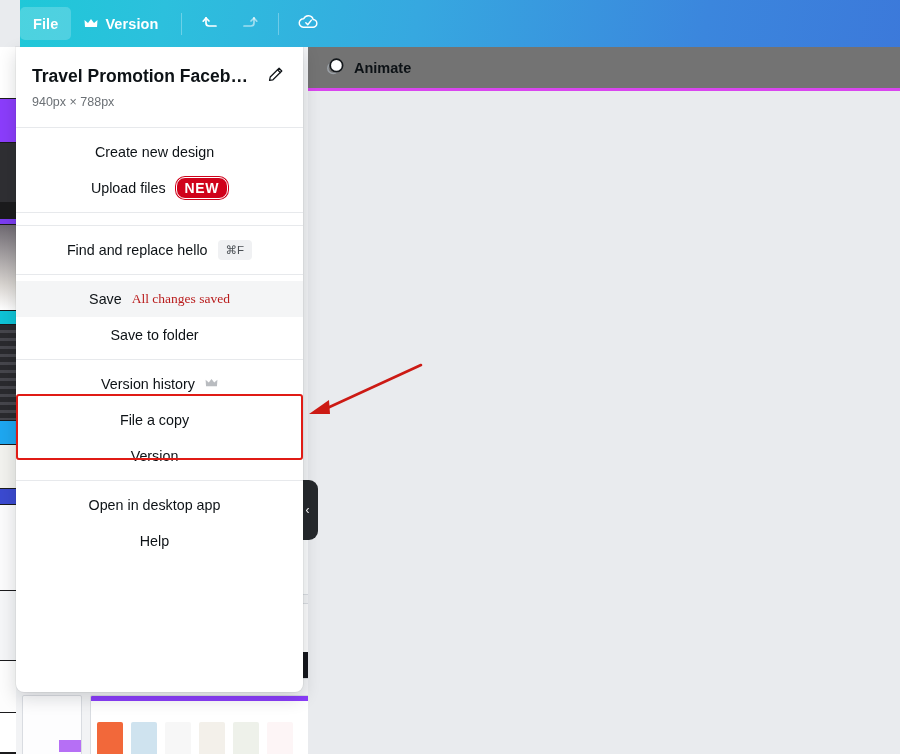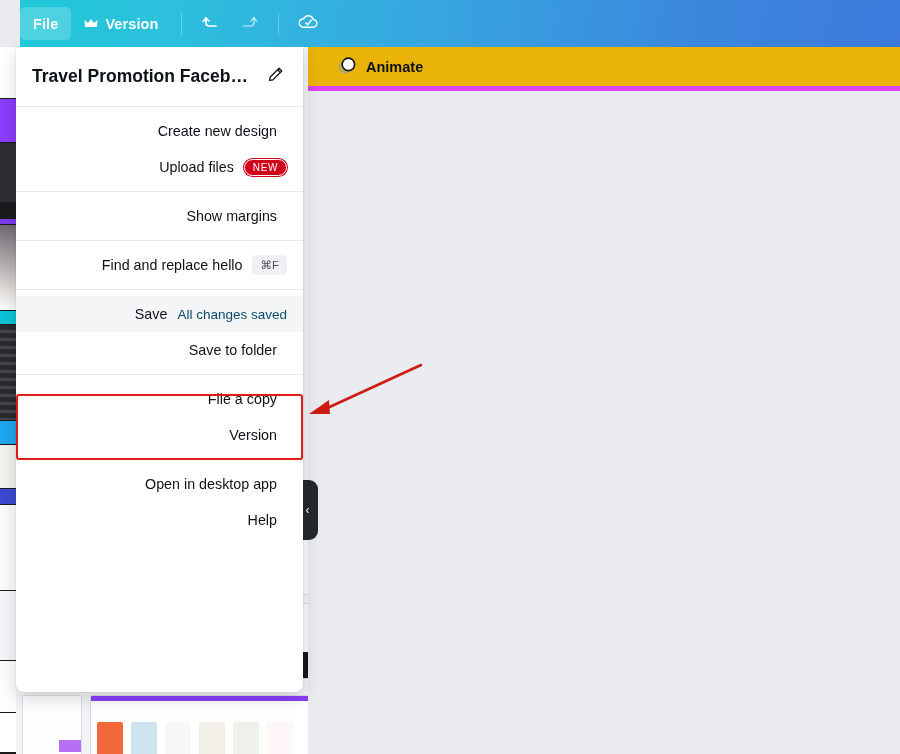--- a/index.html
+++ b/index.html
@@ -53,22 +53,22 @@
   }
   .bgt .bar { position: absolute; left: 0; right: 0; }
 
   
   .canvas-area {
     position: absolute; left: 308px; top: 47px; width: 592px; height: 707px;
     background: #e9ebee; z-index: 3;
   }
   .animate-bar {
     position: absolute; left: 0; top: 0; width: 592px; height: 44px;
-    background: #eab308; display: flex; align-items: center; padding-left: 20px;
-    border-bottom: 5px solid #d946ef;
+    background: #737373; display: flex; align-items: center; padding-left: 8px;
+    border-bottom: 3px solid #d946ef;
   }
   .animate-btn {
     display: flex; align-items: center; gap: 9px; height: 32px;
     padding: 0 10px; border-radius: 5px; cursor: pointer;
     font-size: 14.5px; font-weight: bold; color: #0d1216;
   }
 
   
   .page-prev {
     position: absolute; left: 270px; top: 44px; width: 330px; height: 20px;
@@ -158,28 +158,28 @@
   .menu-title-row { display: flex; align-items: center; justify-content: space-between; gap: 8px; }
   .menu-title {
     font-size: 17.5px; font-weight: bold; color: #0d1216;
     white-space: nowrap; overflow: hidden; text-overflow: ellipsis;
   }
   .pencil-btn { width: 24px; height: 24px; flex: none; display: flex; align-items: center; justify-content: center; cursor: pointer; }
   .menu-dims { margin-top: 7px; font-size: 12.5px; color: #6b7075; }
   .menu-divider { height: 1px; background: #e7e9ec; margin: 9px 0 0 0; }
 
   .mi {
-    display: flex; align-items: center; justify-content: flex-end;
+    display: flex; align-items: center; justify-content: center;
     height: 36px; padding: 0 16px; cursor: pointer; gap: 10px;
   }
   .mi-label { font-size: 14.3px; color: #0d1216; white-space: nowrap; }
   .mi-right { display: flex; align-items: center; }
-  .mi-note { font-size: 13.5px; color: #0c4a6e; white-space: nowrap; }
+  .mi-note { font-size: 13.5px; color: #b91c1c; white-space: nowrap; font-family: Liberation Serif, serif; }
   .pill-new {
-    background: #d0021b; color: #ffffff; font-size: 10px; font-weight: normal;
+    background: #d0021b; color: #ffffff; font-size: 14px; font-weight: bold;
     letter-spacing: .6px; padding: 2px 8px; border-radius: 9px;
     border: 1.5px solid #ffffff; box-shadow: 0 0 0 1px #d0021b;
   }
   .pill-key {
     background: #f0f1f3; color: #4b5055; font-size: 11.5px;
     padding: 3px 8px; border-radius: 4px; white-space: nowrap;
   }
   .crown { color: #b9bcc0; font-size: 12px; line-height: 1; }
 
   .mi-group { padding: 6px 0; }
@@ -356,41 +356,38 @@
         <div class="menu-title">Travel Promotion Facebook…</div>
         <div class="pencil-btn">
           <span>
             <svg width="17" height="17" viewBox="0 0 20 20" fill="none" stroke="#14181c" stroke-width="1.5" stroke-linecap="round" stroke-linejoin="round">
               <path d="M14.2 2.6 l3.2 3.2 L7 16.2 L3 17 L3.8 13 Z"></path>
                 <path d="M12.4 4.4 l3.2 3.2"></path>
             </svg>
           </span>
         </div>
       </div>
+      <div class="menu-dims">940px × 788px</div>
     </div>
     <div class="menu-divider"></div>
 
     <div class="mi-group">
       <div class="mi">
         <span class="mi-label">Create new design</span>
         <span class="mi-right"></span>
       </div>
       <div class="mi">
         <span class="mi-label">Upload files</span>
         <span class="mi-right">
           <span class="pill-new">NEW</span>
         </span>
       </div>
     </div>
 
     <div class="mi-group">
-      <div class="mi">
-        <span class="mi-label">Show margins</span>
-        <span class="mi-right"></span>
-      </div>
     </div>
 
     <div class="mi-group">
       <div class="mi">
         <span class="mi-label">Find and replace hello</span>
         <span class="mi-right">
           <span class="pill-key">⌘F</span>
         </span>
       </div>
     </div>
@@ -403,20 +400,30 @@
         </span>
       </div>
       <div class="mi">
         <span class="mi-label">Save to folder</span>
         <span class="mi-right"></span>
       </div>
     </div>
 
     <div class="mi-group">
       <div class="mi">
+        <span class="mi-label">Version history</span>
+        <span class="mi-right">
+          <span class="crown">
+            <svg width="13" height="10" viewBox="0 0 14 11">
+                <path d="M1 9 L0.5 2 L4 5 L7 1 L10 5 L13.5 2 L13 9 Z" fill="#b9bcc0"></path>
+              </svg>
+          </span>
+        </span>
+      </div>
+      <div class="mi">
         <span class="mi-label">File a copy</span>
         <span class="mi-right"></span>
       </div>
       <div class="mi">
         <span class="mi-label">Version</span>
         <span class="mi-right"></span>
       </div>
     </div>
 
     <div class="mi-group">

